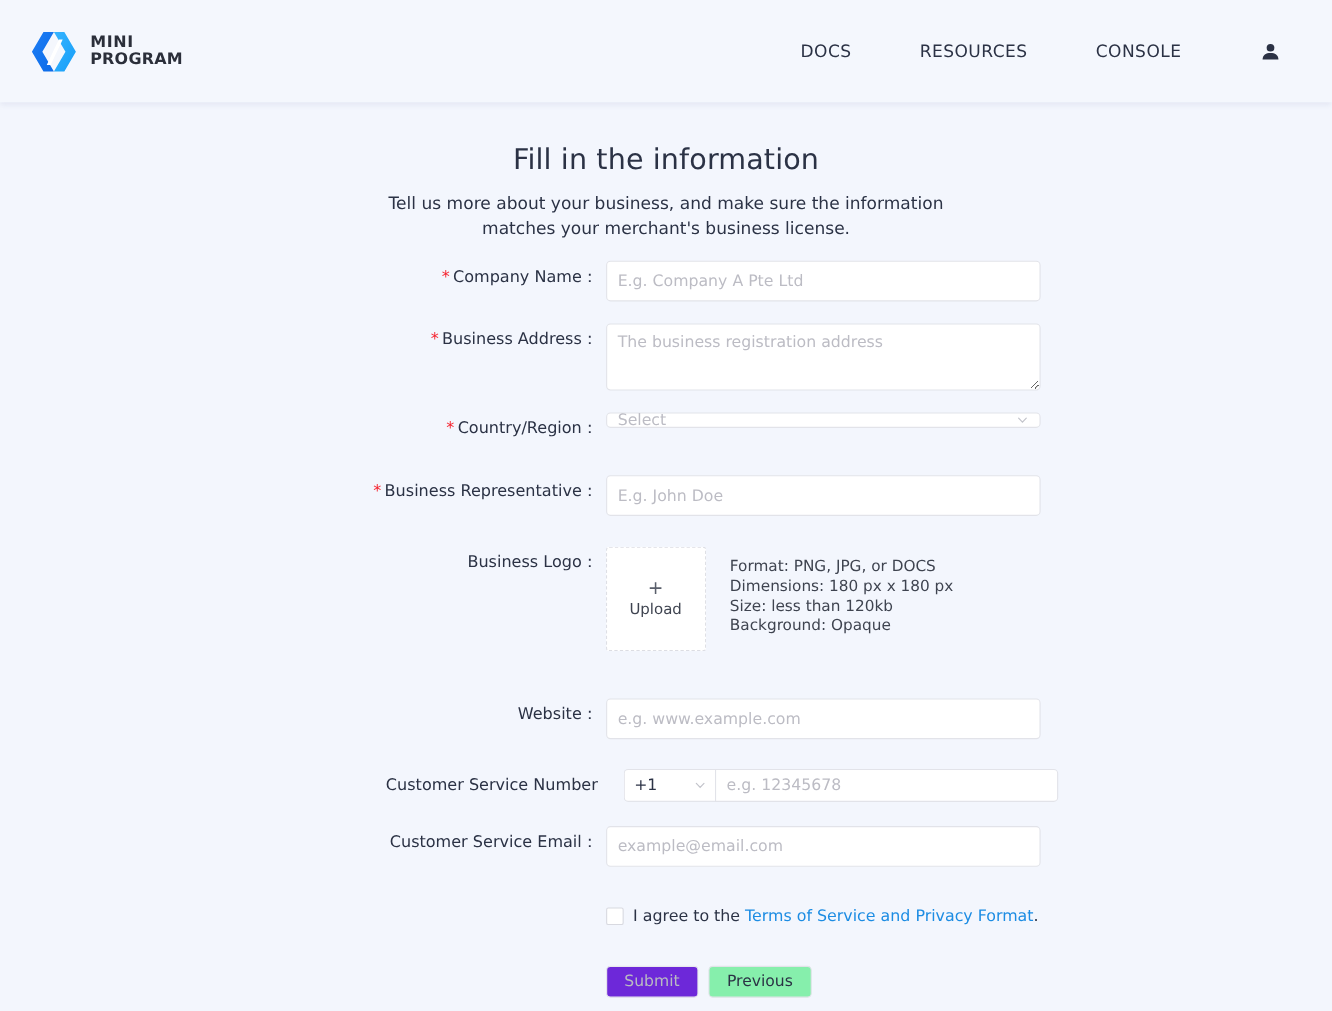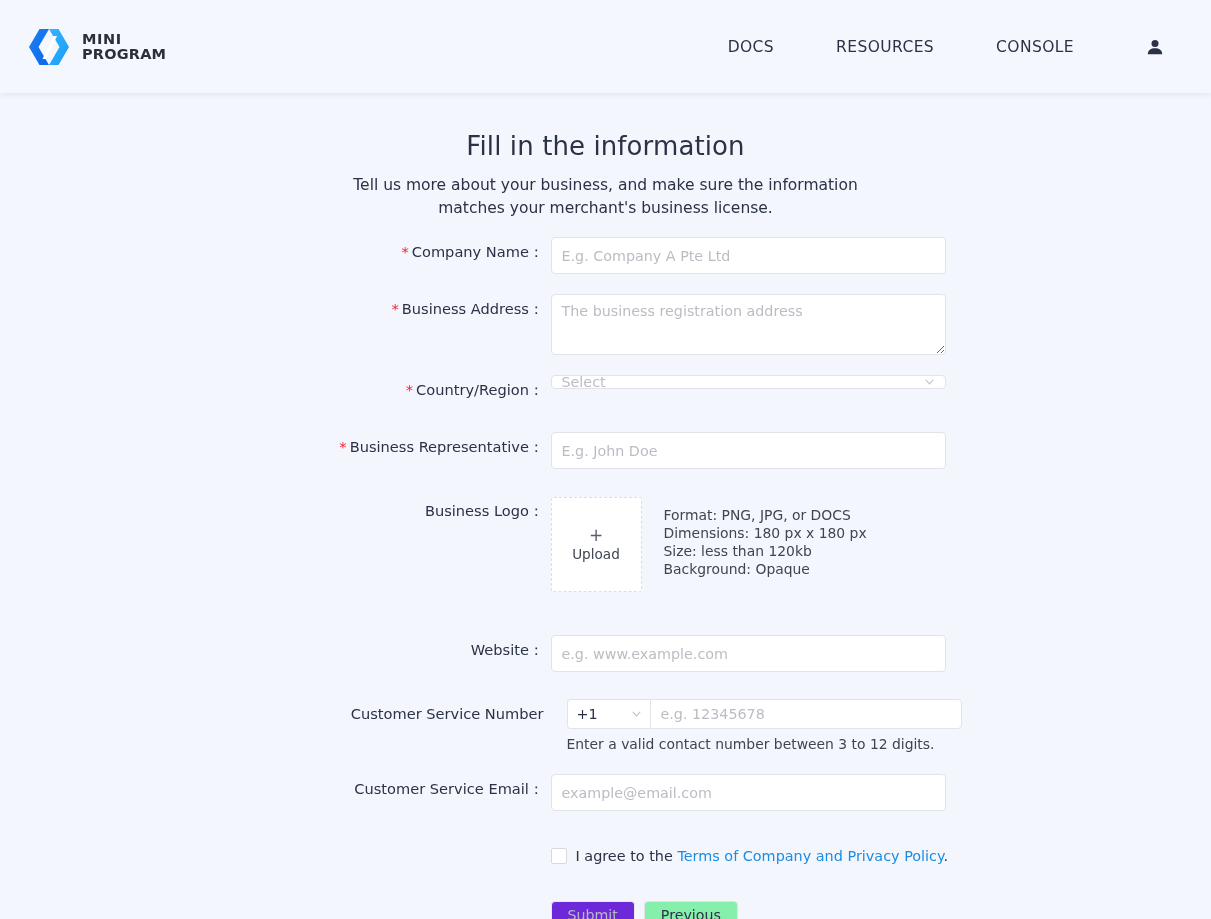--- a/index.html
+++ b/index.html
@@ -398,40 +398,39 @@
       <div class="field">
         <div class="phone-wrap">
           <div class="phone-code">
             <span class="phone-code-val">+1</span>
             <svg class="chev" viewBox="0 0 12 12">
               <path d="M2.2 4 L6 8 L9.8 4" stroke="#c3c4cb" stroke-width="1.2" fill="none" stroke-linecap="round"></path>
             </svg>
           </div>
           <input class="phone-input" type="text" placeholder="e.g. 12345678" style="">
         </div>
-        <div class="help">Enter a valid contact number between 3 to 12 digits.</div>
       </div>
     </div>
 
     <div class="row" style="margin-top:22px;">
       <div class="label">
         <span>Customer Service Email：</span>
       </div>
       <div class="field">
         <input class="input" type="text" placeholder="example@email.com" style="">
       </div>
     </div>
 
     <div class="row agree-row">
       <div class="label"></div>
       <div class="field">
         <div class="agree">
           <div class="checkbox"></div>
           <div>
-            <span>I agree to the </span><span class="link">Terms of Company and Privacy Policy</span><span>.</span>
+            <span>I agree to the </span><span class="link">Terms of Service and Privacy Format</span><span>.</span>
           </div>
         </div>
       </div>
     </div>
 
     <div class="row btn-row">
       <div class="label"></div>
       <div class="field">
         <div class="btns">
           <button class="btn btn-submit">Submit</button>

